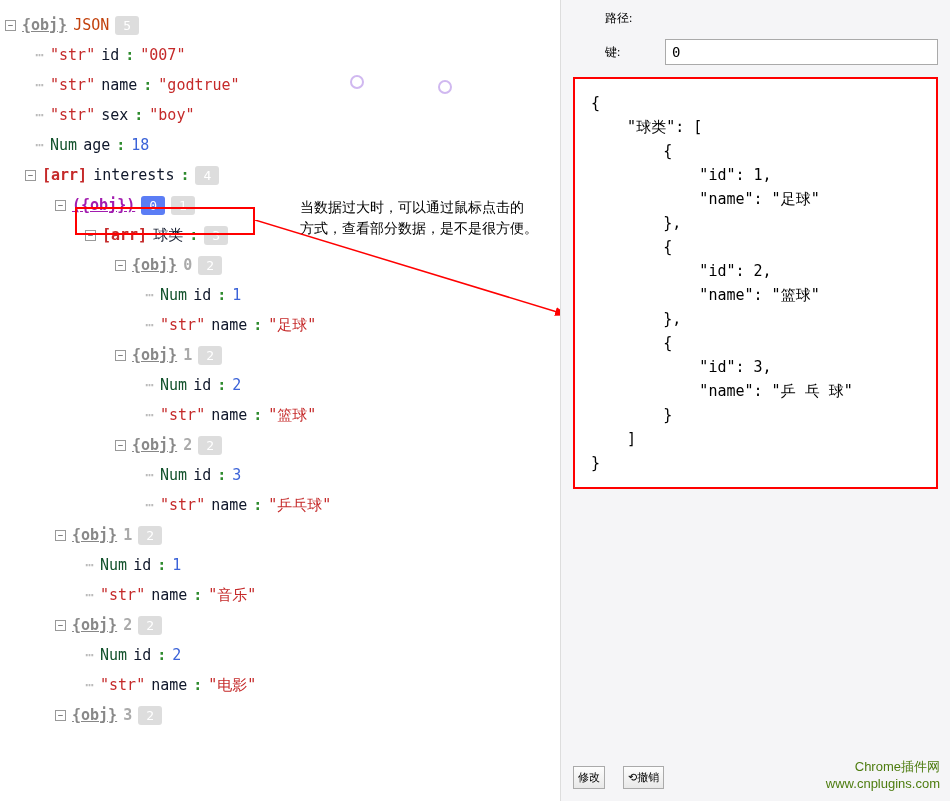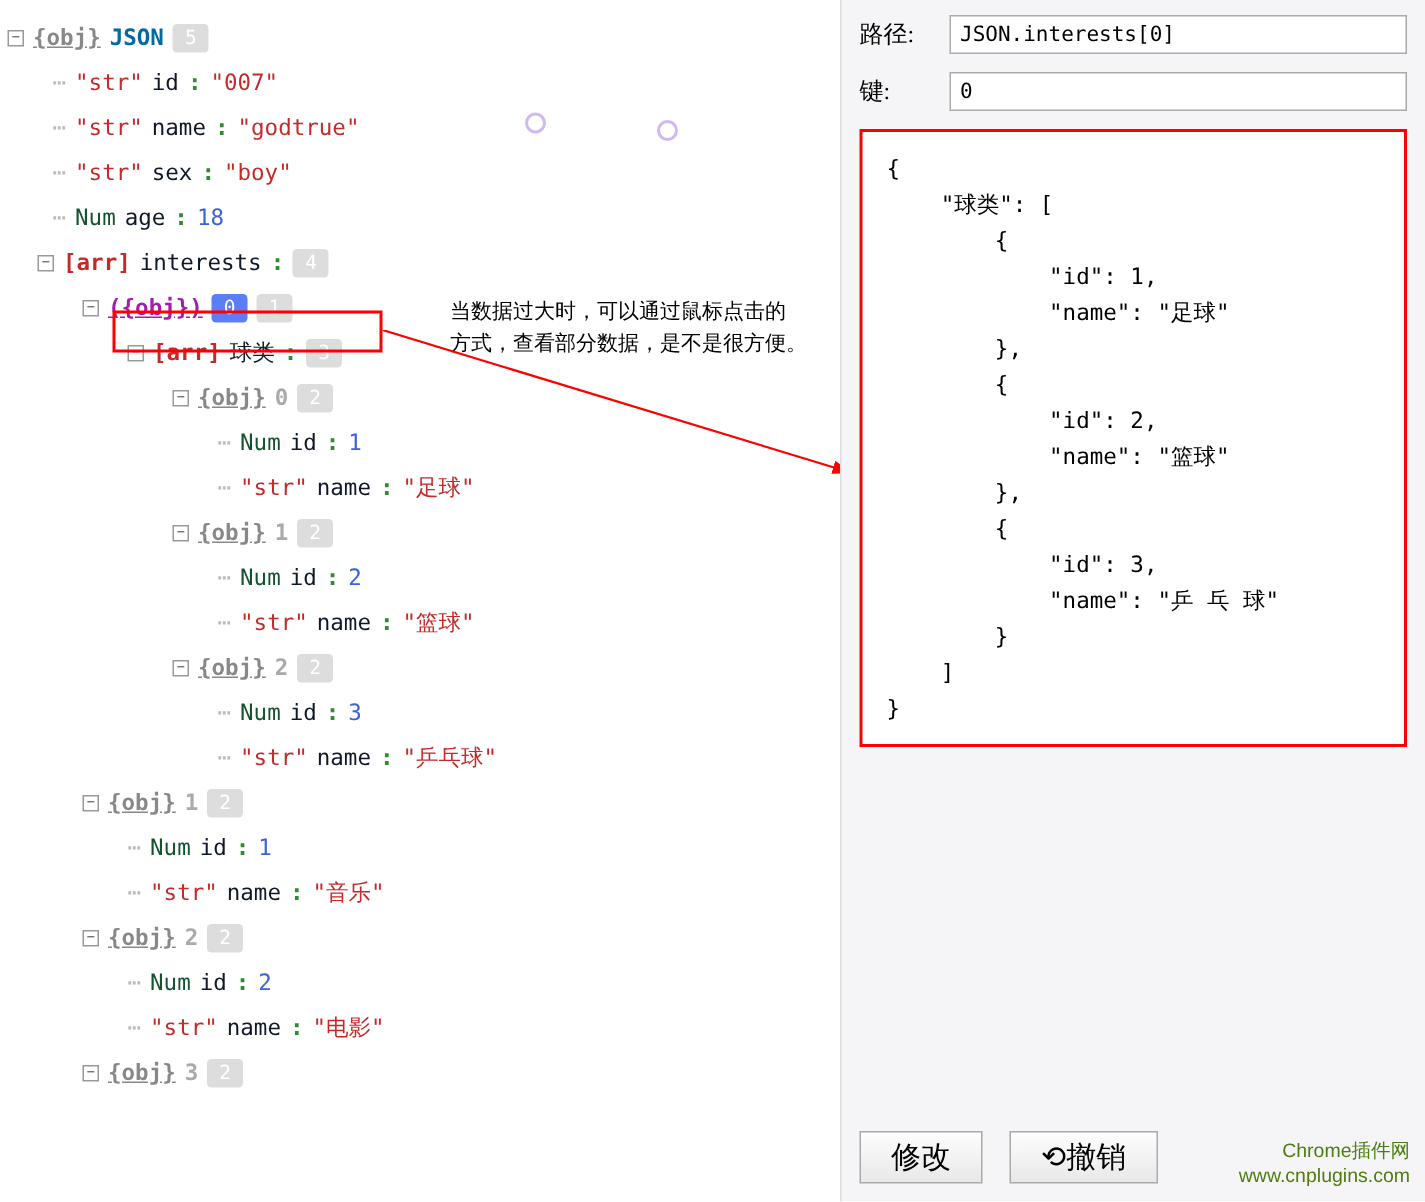--- a/index.html
+++ b/index.html
@@ -9,42 +9,42 @@
 
 .row { display: flex; align-items: center; height: 30px; gap: 6px; white-space: nowrap; }
 .toggle { display: inline-flex; width: 11px; height: 11px; border: 1px solid #999; align-items: center; justify-content: center; font-size: 9px; line-height: 1; cursor: pointer; color: #555; background: #fff; }
 .conn { color: #bbb; display: inline-block; }
 
 .type-obj { color: #888; font-weight: bold; text-decoration: underline; }
 .type-arr { color: #c52a2a; font-weight: bold; }
 .type-str { color: #c52a2a; }
 .type-num { color: #14532d; }
 .key { color: #0f172a; font-weight: normal; }
-.key-root { color: #0369a1; font-weight: bold; }
+.key-root { color: #c2410c; font-weight: normal; }
 .colon { color: #2e8b2e; font-weight: bold; }
 .val-str { color: #c52a2a; }
 .val-num { color: #3b63d8; }
 .badge { display: inline-block; background: #ddd; color: #fff; border-radius: 3px; padding: 0 8px; font-size: 13px; height: 19px; line-height: 19px; }
 .badge-blue { background: #5b7df5; }
 .idx { color: #aaa; font-weight: bold; }
 
 .highlight-box { position: absolute; border: 2px solid #ff0000; left: 75px; top: 207px; width: 180px; height: 28px; pointer-events: none; }
 
 .annot { position: absolute; left: 300px; top: 197px; color: #000000; font-size: 14px; font-family: Liberation Sans, sans-serif; line-height: 1.5; }
 
 .arrow-svg { position: absolute; left: 255px; top: 220px; pointer-events: none; }
 
 .right-row { display: flex; align-items: center; margin-bottom: 12px; gap: 10px; }
-.right-label { font-family: Liberation Serif, serif; font-size: 16px; min-width: 50px; }
+.right-label { font-family: Liberation Serif, serif; font-size: 12px; min-width: 50px; margin-left: 32px; }
 .right-input { flex: 1; border: 1px solid #aaa; background: #fff; padding: 3px 6px; font-family: inherit; font-size: 14px; height: 26px; }
 
 .json-display { border: 2px solid #ff0000; background: #fff; padding: 12px 16px; font-size: 15px; line-height: 1.6; white-space: pre; margin-top: 8px; font-family: Consolas, monospace; }
 
 .btn-row { position: absolute; bottom: 12px; left: 12px; display: flex; gap: 18px; }
-.btn { border: 1px solid #aaa; background: linear-gradient(#fdfdfd, #e8e8e8); padding: 3px 20px; font-family: "Microsoft YaHei", sans-serif; font-size: 20px; cursor: pointer; text-align: right; }
+.btn { border: 1px solid #aaa; background: linear-gradient(#fdfdfd, #e8e8e8); padding: 3px 4px; font-family: "Microsoft YaHei", sans-serif; font-size: 11px; cursor: pointer; text-align: right; }
 
 .watermark { position: absolute; bottom: 10px; right: 10px; text-align: right; color: #4d7c0f; font-family: sans-serif; font-size: 13px; }
 .circle { position: absolute; width: 14px; height: 14px; border: 2px solid #d0b8f0; border-radius: 50%; }
 </style>
 </head>
 <body>
 
 <div class="left-panel">
 
   <div class="row" style="margin-left:0">
@@ -237,21 +237,20 @@
 </svg>
 
 <div class="circle" style="left:350px; top:75px"></div>
 <div class="circle" style="left:438px; top:80px"></div>
 <div class="circle" style="left:928px; top:424px"></div>
 
 <div class="right-panel">
 
   <div class="right-row">
     <span class="right-label">路径:</span>
-    <input class="right-input" value="JSON.interests[0]" style="">
   </div>
 
   <div class="right-row">
     <span class="right-label">键:</span>
     <input class="right-input" value="0" style="">
   </div>
 
   <div class="json-display">{
     "球类": [
         {

